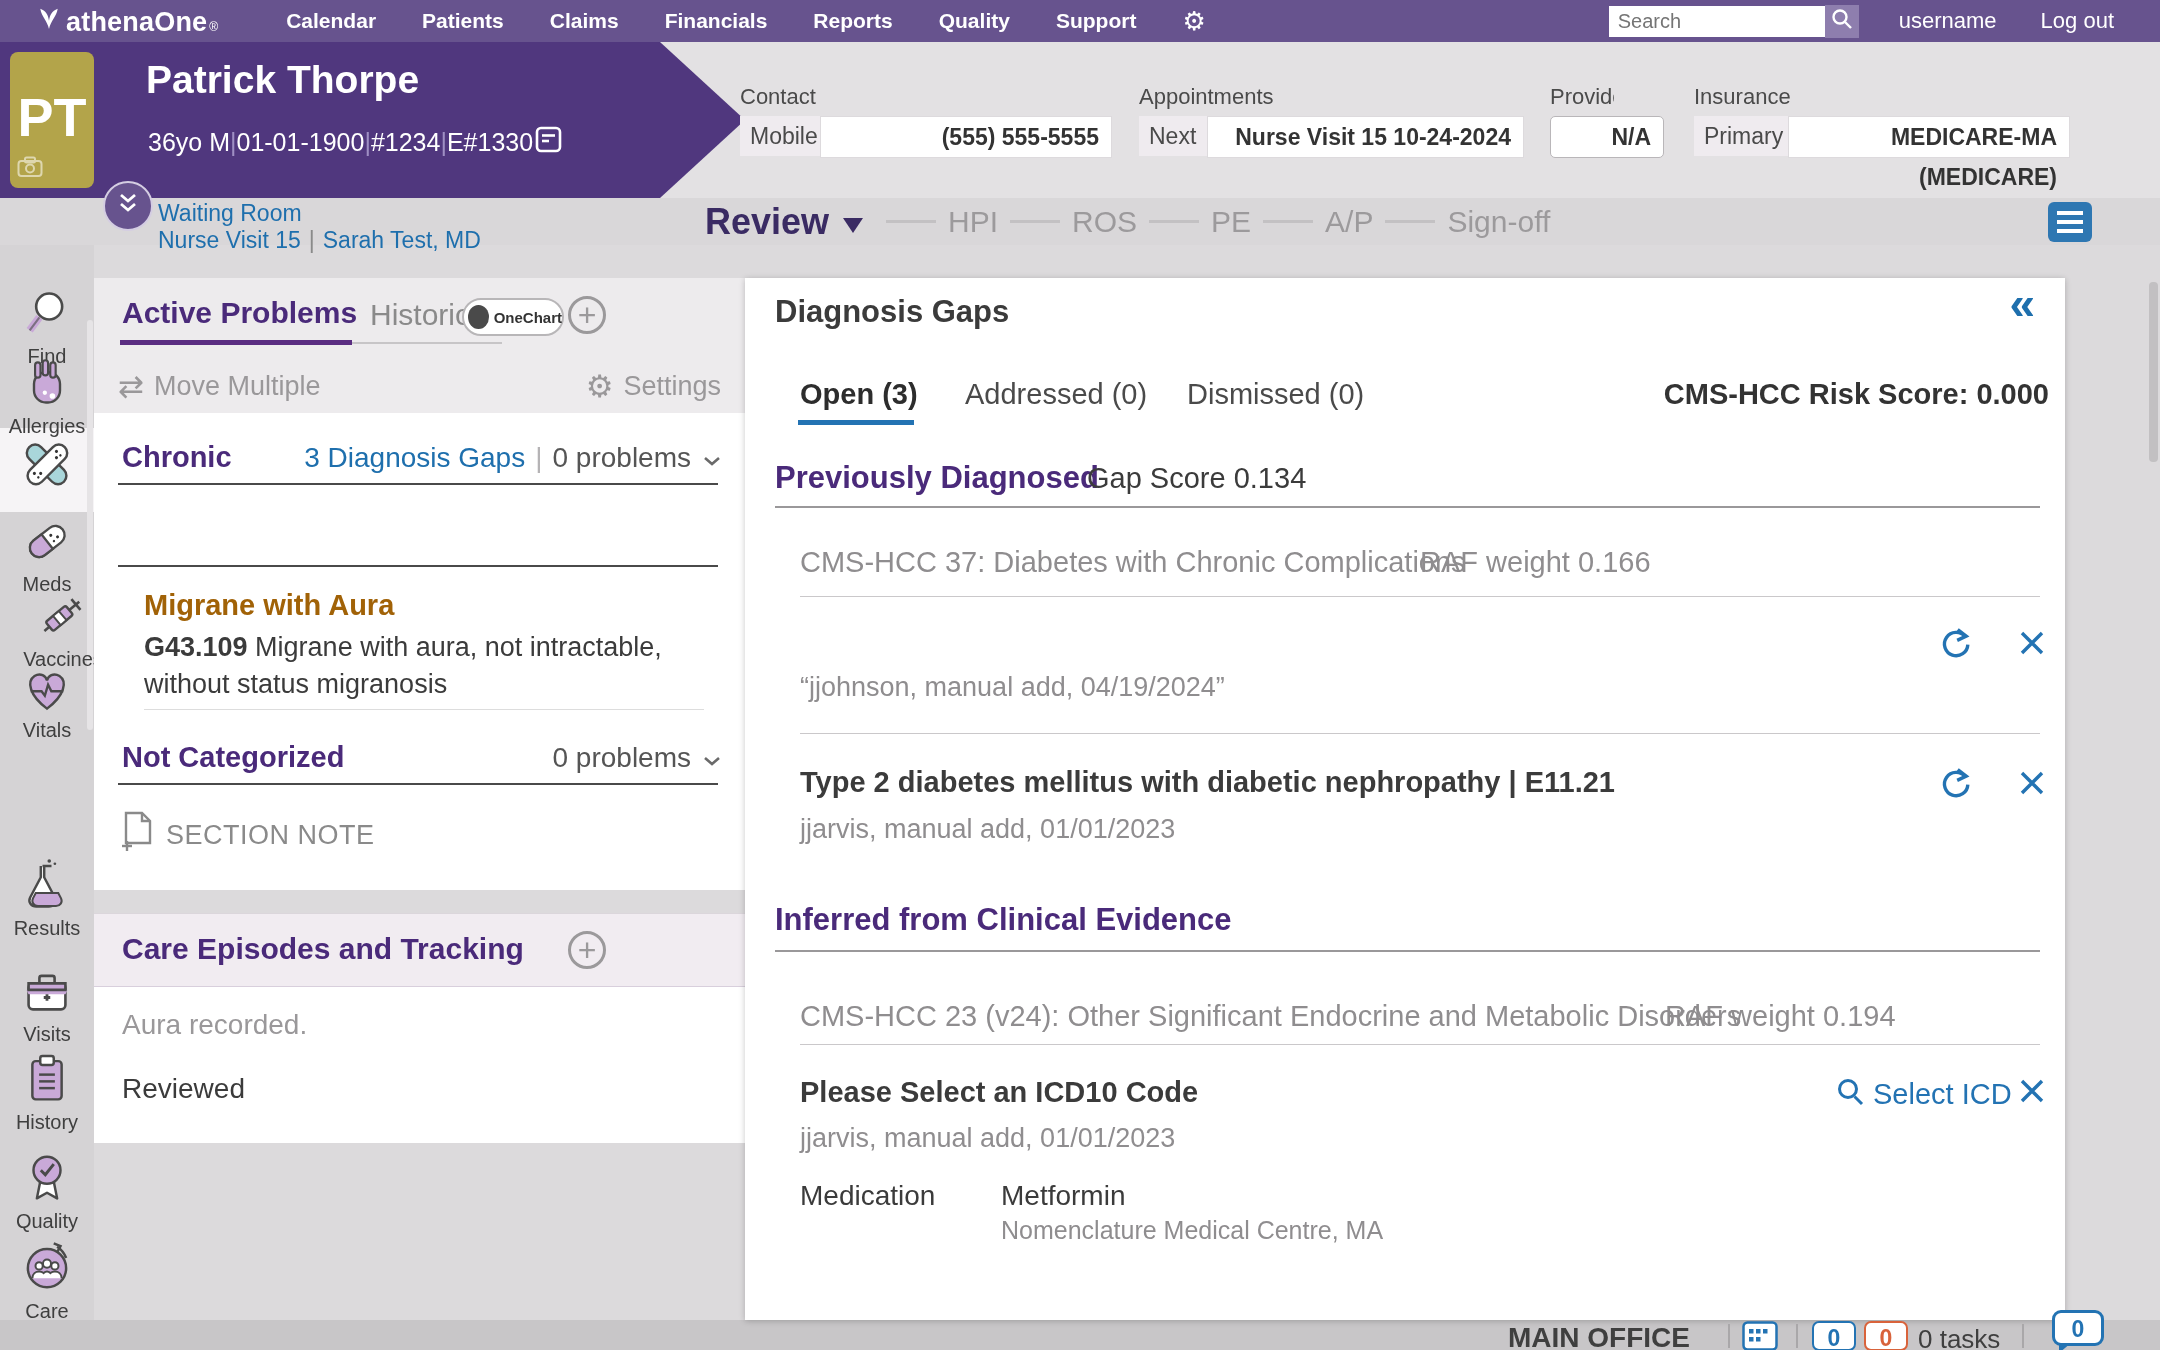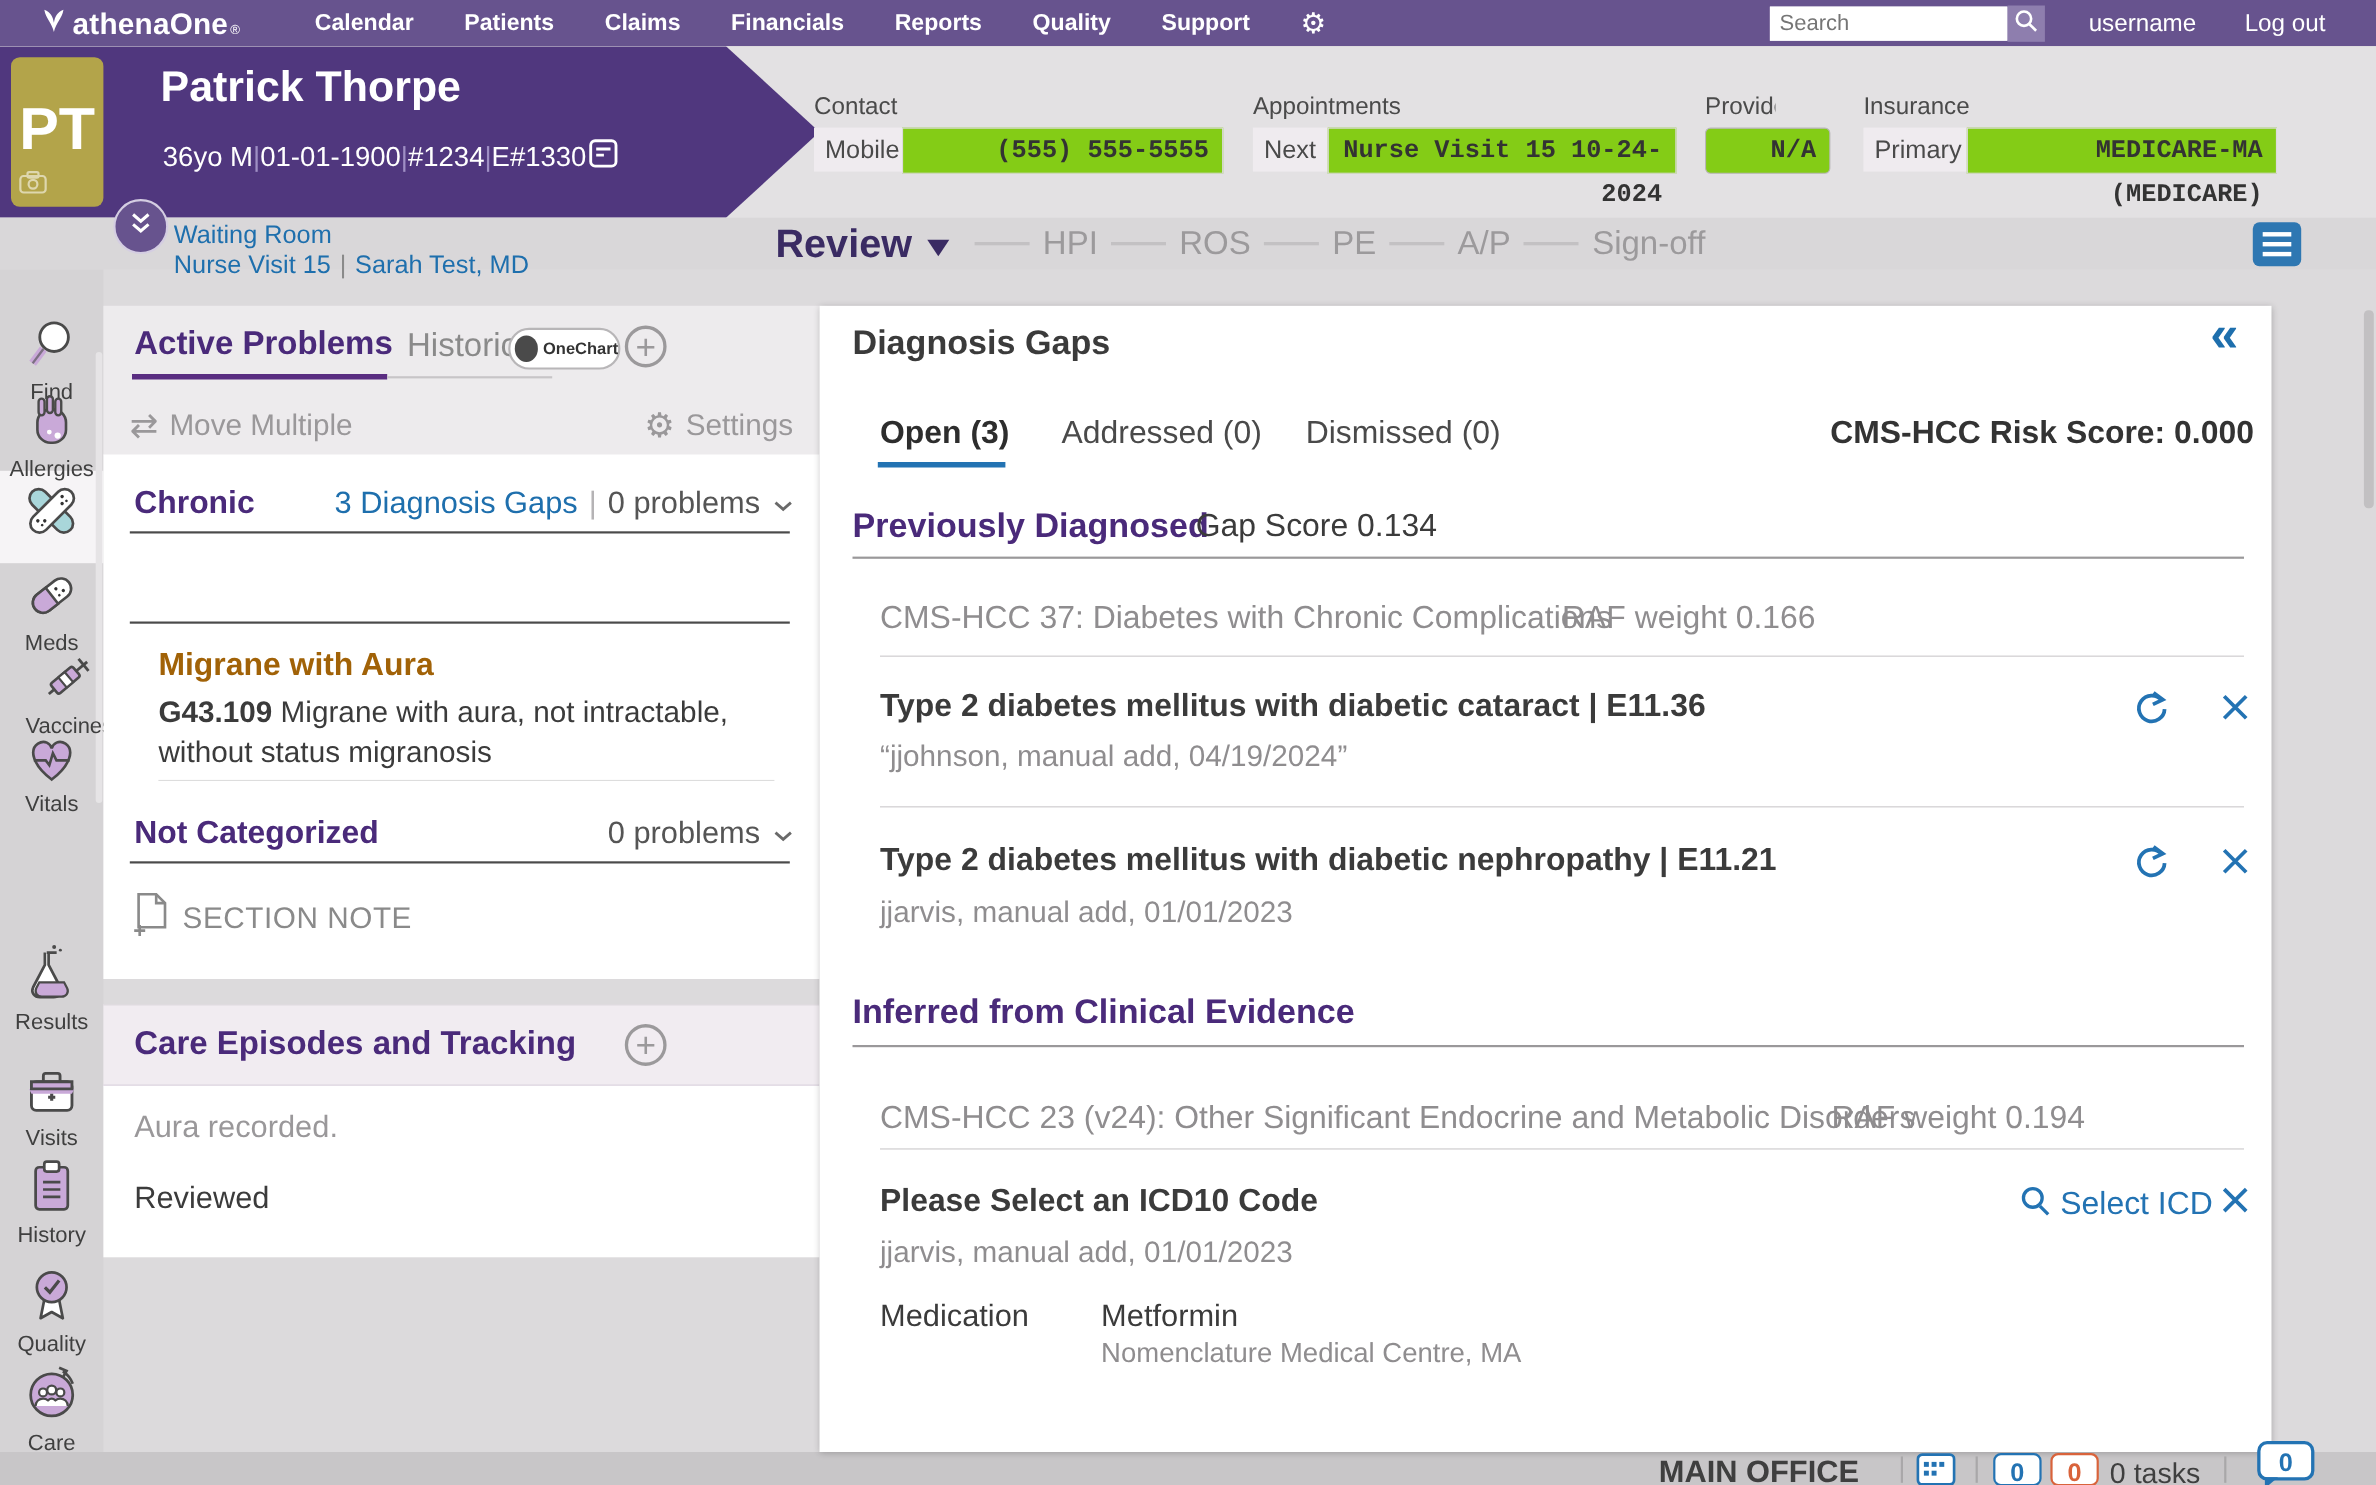--- a/index.html
+++ b/index.html
@@ -33,22 +33,22 @@
   .pt-name{position:absolute;left:146px;top:16px;font-size:39px;font-weight:700;color:#fff;}
   .pt-details{position:absolute;left:148px;top:84px;font-size:25px;color:#fff;
         display:flex;align-items:center;}
   .pt-sep{color:#9f8fc4;font-weight:300;}
   .fgroup{position:absolute;top:0;height:156px;}
   .fgroup .ghead{position:absolute;top:42px;font-size:22px;color:#4a4a4a;white-space:nowrap;
         overflow:hidden;}
   .frow{position:absolute;top:74px;display:flex;}
   .flabel{background:#EFEBEF;height:40px;line-height:40px;font-size:23px;color:#4a4a4a;
         padding:0 0 0 10px;}
-  .fvalue{background:#84cc16;height:40px;line-height:40px;font-size:23px;color:#333;
-        font-weight:700;text-align:right;padding:0 12px;border:1px solid #dddadd;font-family:Liberation Mono, monospace;}
+  .fvalue{background:#ffffff;height:40px;line-height:40px;font-size:23px;color:#333;
+        font-weight:700;text-align:right;padding:0 12px;border:1px solid #dddadd;}
   #chev-circle{position:absolute;left:103px;top:181px;width:46px;height:46px;border-radius:50%;
         background:#67538E;border:2px solid #d4cde2;z-index:11;display:flex;align-items:center;
         justify-content:center;cursor:pointer;}
   #waiting{position:absolute;left:158px;top:200px;z-index:10;font-size:23px;line-height:27px;}
   #waiting a{color:#1E6FAD;text-decoration:none;cursor:pointer;}
   #waiting .sep{color:#8a8a8a;margin:0 8px;}
   
   #reviewbar{position:absolute;left:0;top:198px;width:2160px;height:47px;background:#D9D7D9;}
   #stage{position:absolute;left:705px;top:3px;font-size:36px;font-weight:700;color:#3A2B63;
         display:flex;align-items:center;cursor:pointer;}
@@ -524,21 +524,20 @@
   <div class="risk-score">CMS-HCC Risk Score: 0.000</div>
 
   <div class="dg-sec-title" style="top:182px;">Previously Diagnosed</div>
   <div class="dg-sec-sub" style="top:184px;">Gap Score 0.134</div>
   <div class="hr-heavy" style="top:228px;"></div>
 
   <div class="hcc-line" style="top:268px;">CMS-HCC 37: Diabetes with Chronic Complications</div>
   <div class="raf" style="left:675px;top:268px;">RAF weight 0.166</div>
   <div class="hr-thin" style="top:318px;"></div>
 
-  <div class="gap-row-title" style="top:348px;">Type 2 diabetes mellitus with diabetic cataract | E11.36</div>
   <div class="row-ico" style="left:1192px;top:348px;">
     <svg width="34" height="34" viewBox="0 0 32 32">
         <path d="M26.5 10 A11 11 0 1 0 29 17.5" fill="none" stroke="#2373B3" stroke-width="3.2"></path>
         <polyline points="19.5,3.5 27.5,9.5 19,13.5" fill="none" stroke="#2373B3" stroke-width="3.2"></polyline>
       </svg>
   </div>
   <div class="row-ico" style="left:1272px;top:350px;">
     <svg width="30" height="30" viewBox="0 0 30 30">
         <path d="M5 5 L25 25 M25 5 L5 25" stroke="#2373B3" stroke-width="3.4"></path>
       </svg>

